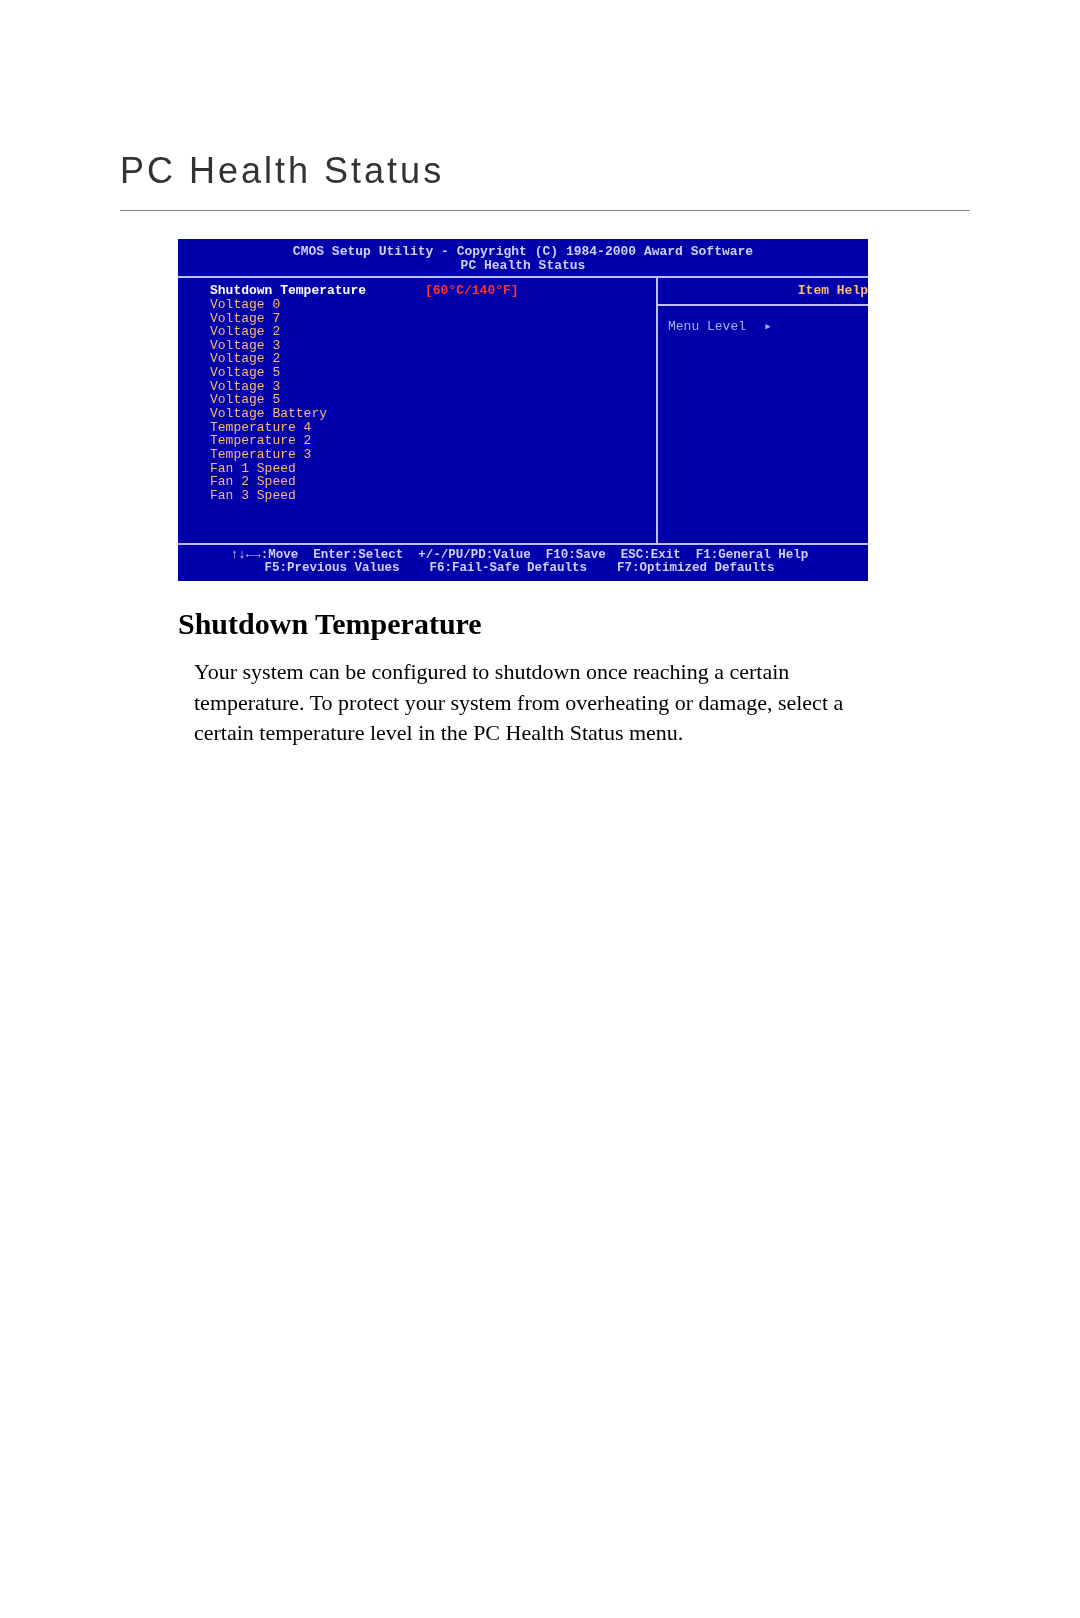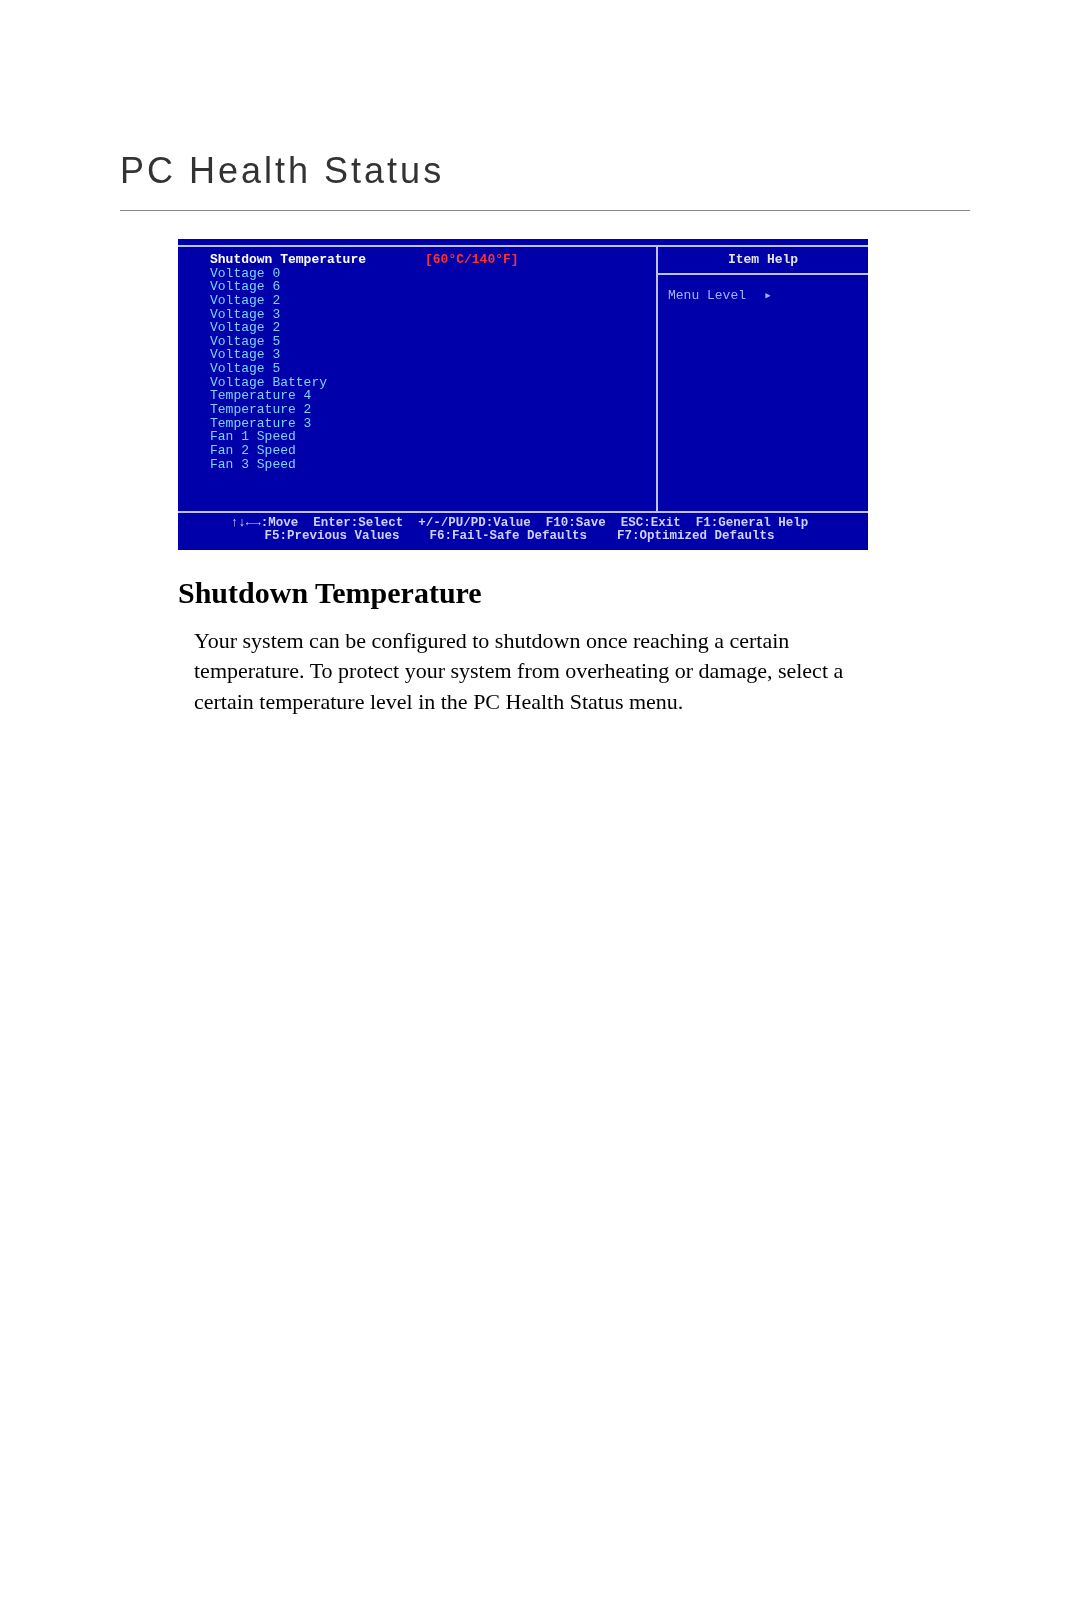--- a/index.html
+++ b/index.html
@@ -50,36 +50,36 @@
     padding: 6px 10px 40px 32px;
     border-top: 2px solid #c0c0f0;
   }
   .bios-right {
     width: 210px;
     border-left: 2px solid #c0c0f0;
     border-top: 2px solid #c0c0f0;
     padding: 0;
   }
   .bios-right-title {
-    text-align: center;
+    text-align: right;
     padding: 6px 0;
     border-bottom: 2px solid #c0c0f0;
-    color: #e5e5e5;
+    color: #fdba74;
     font-weight: bold;
   }
   .bios-right-body {
     padding: 14px 10px;
     color: #a0b4ff;
   }
   .bios-row {
     display: flex;
   }
   .bios-row .label {
     width: 215px;
-    color: #7dd3fc;
+    color: #fdba74;
   }
   .bios-row .value {
     color: #5e7dd4;
   }
   .bios-row.selected .label {
     color: #ffffff;
     font-weight: bold;
   }
   .bios-row.selected .value {
     color: #ff3030;
@@ -114,32 +114,34 @@
     margin-left: 18px;
   }
 </style>
 </head>
 <body>
 
 <div class="page">
   <div class="page-title">PC Health Status</div>
 
   <div class="bios-screenshot">
+    <div class="bios-header"><span>CMOS Setup Utility - Copyright (C) 1984-2000 Award Software</span>
+<span>PC Health Status</span></div>
 
     <div class="bios-main">
       <div class="bios-left">
         <div class="bios-row selected">
           <span class="label">Shutdown Temperature</span>
           <span class="value">[60°C/140°F]</span>
         </div>
         <div class="bios-row">
             <span class="label">Voltage 0</span>
           </div>
         <div class="bios-row">
-            <span class="label">Voltage 6</span>
+            <span class="label">Voltage 7</span>
           </div>
         <div class="bios-row">
             <span class="label">Voltage 2</span>
           </div>
         <div class="bios-row">
             <span class="label">Voltage 3</span>
           </div>
         <div class="bios-row">
             <span class="label">Voltage 2</span>
           </div>

